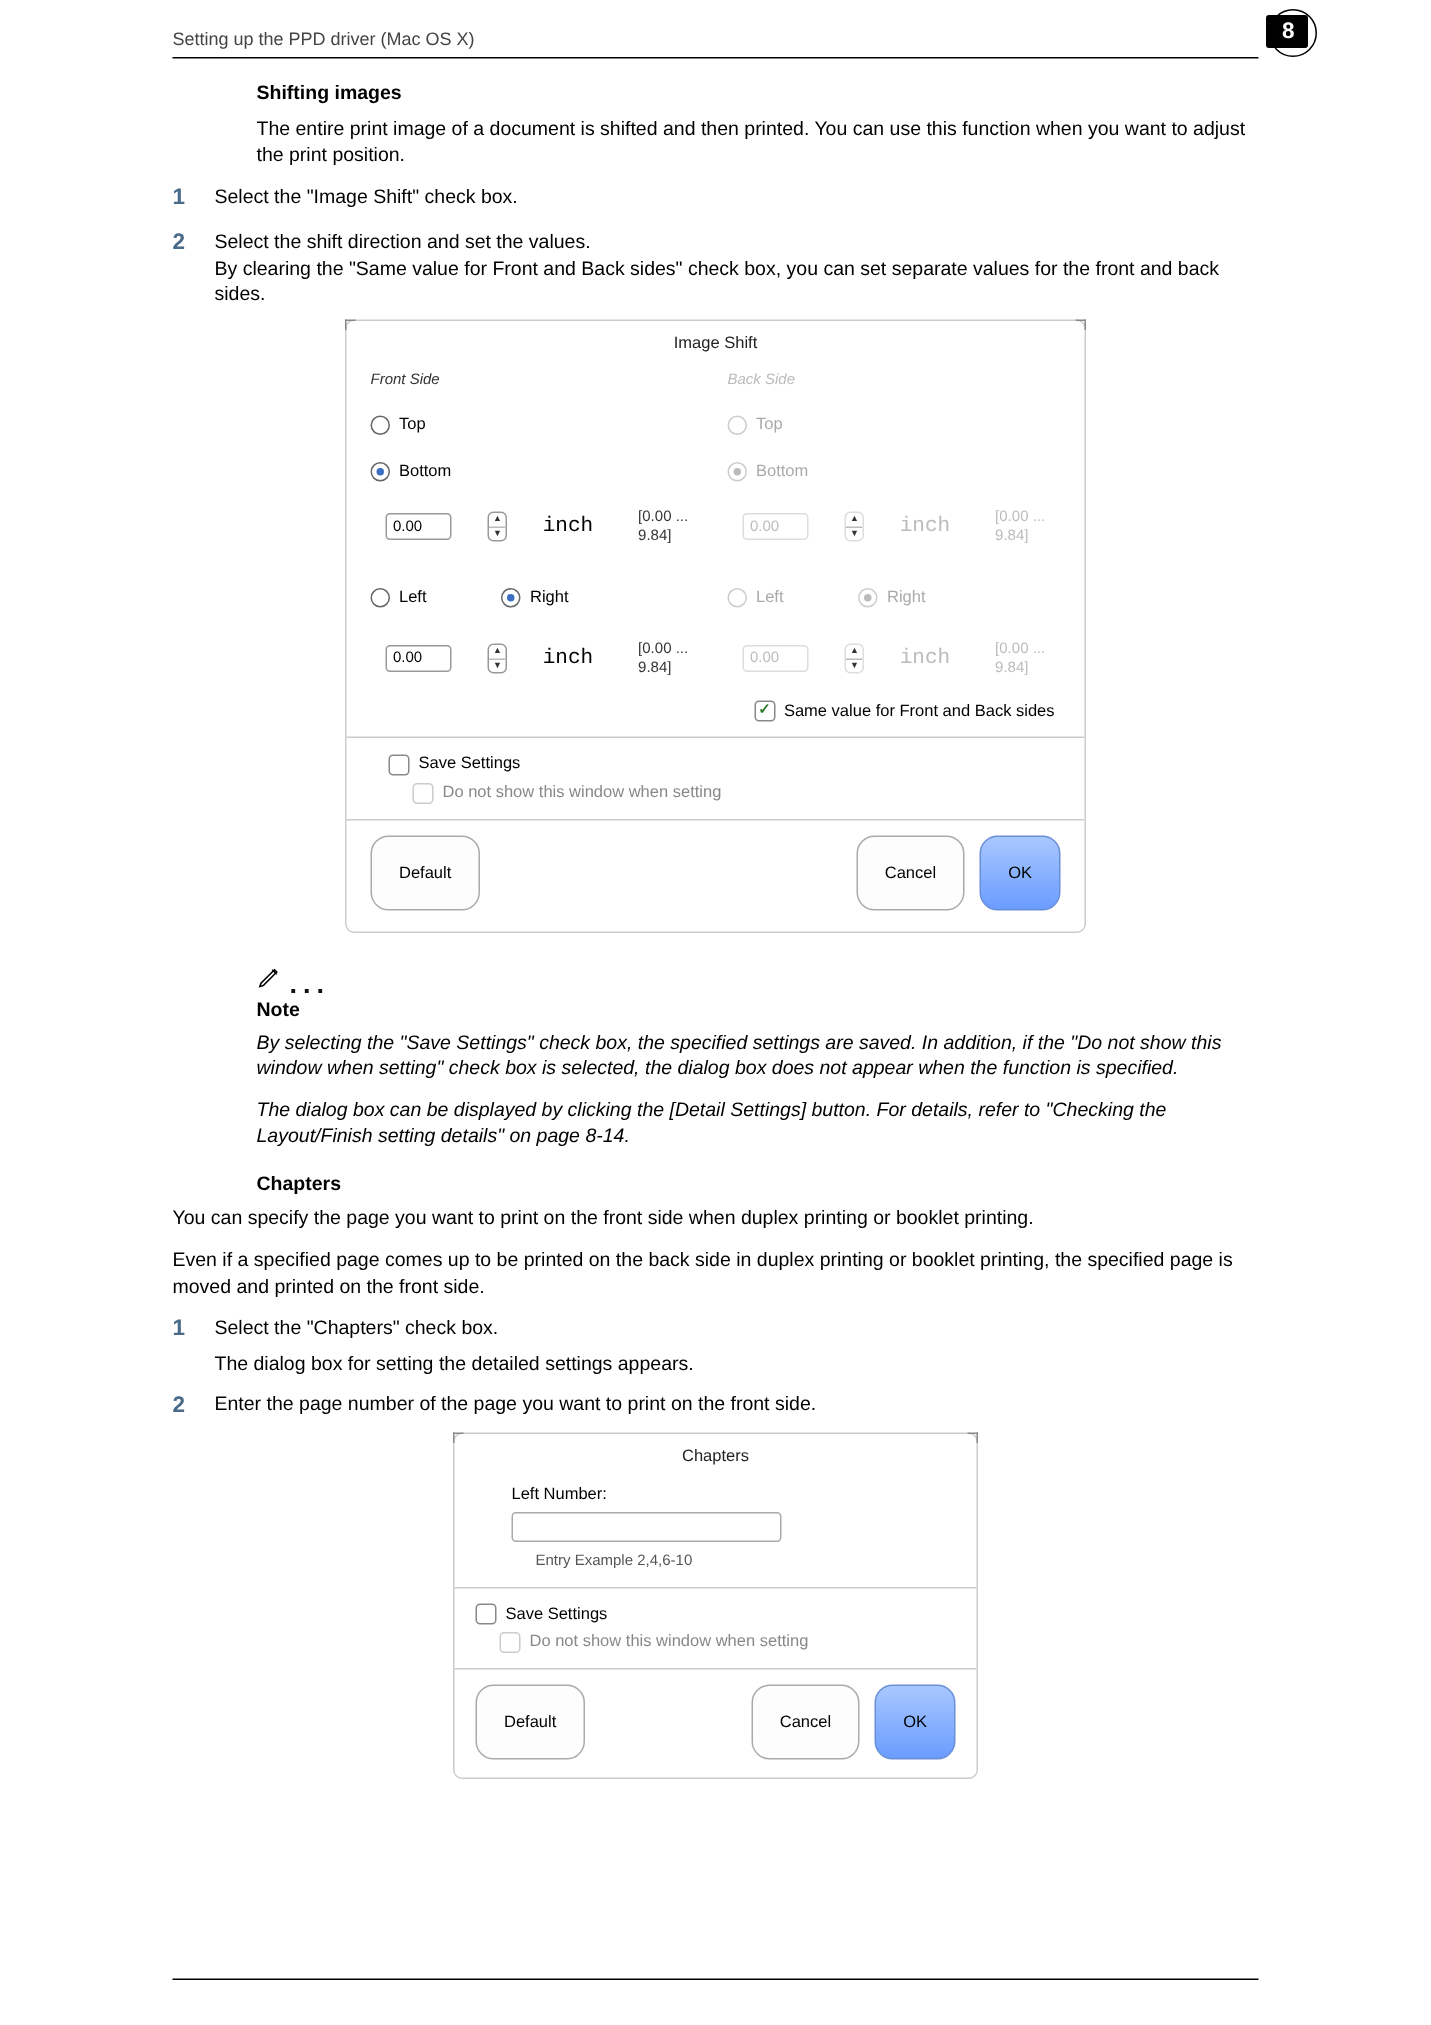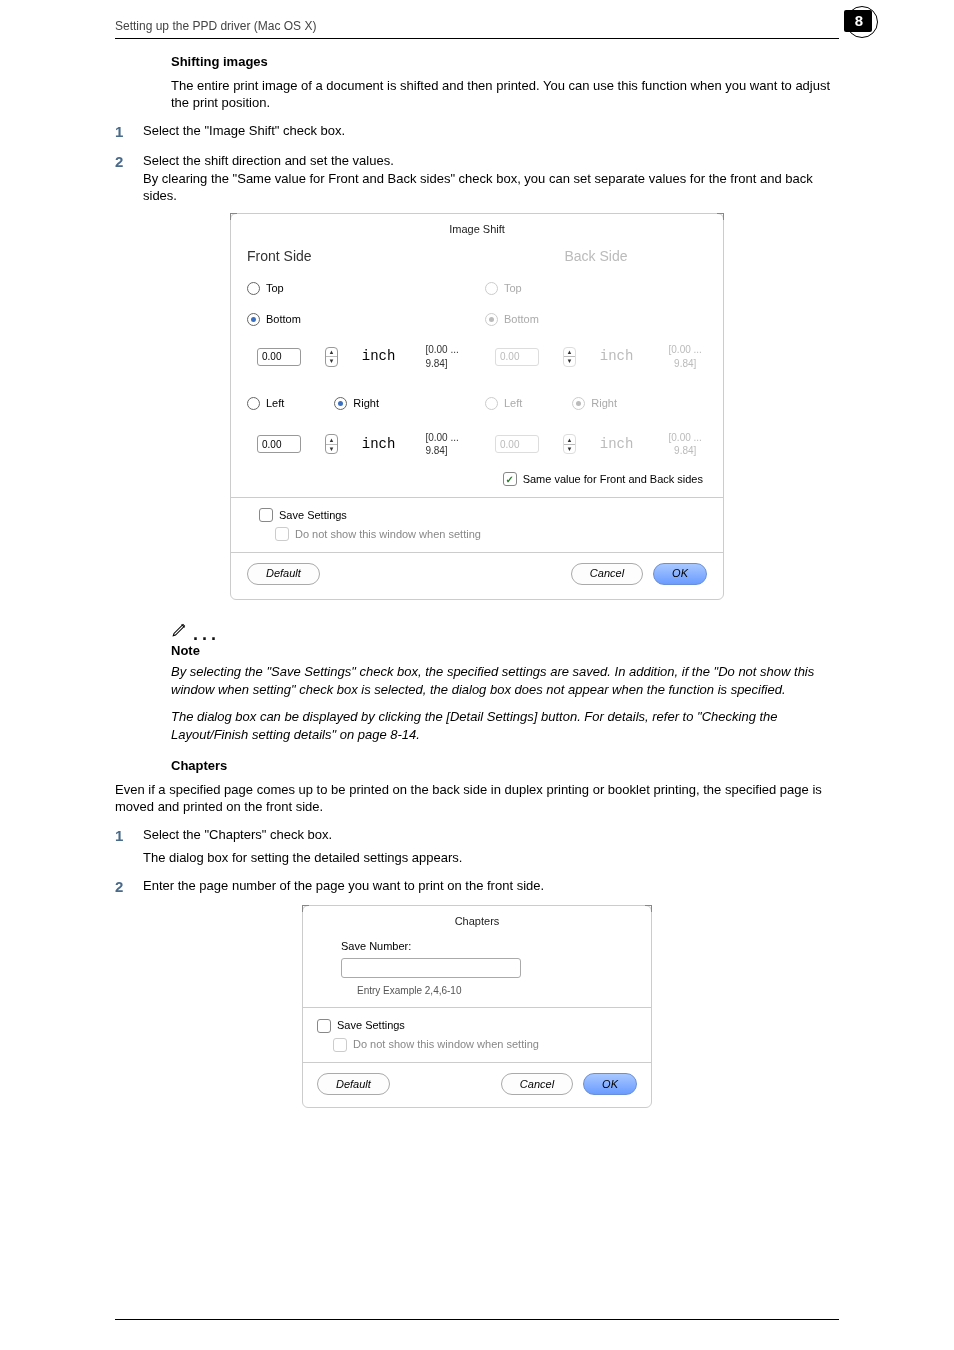--- a/index.html
+++ b/index.html
@@ -153,25 +153,26 @@
   }
   .dlg-corner.tl { left: -1px; top: -1px; border-right: none; border-bottom: none; }
   .dlg-corner.tr { right: -1px; top: -1px; border-left: none; border-bottom: none; }
   .row2 {
     display: flex;
     gap: 16px;
   }
   .col {
     flex: 1;
   }
-  .col.disabled { color: var(--disabled); text-align: center; }
+  .col.disabled { color: var(--disabled); }
   .grp-label {
-    font-size: 14px;
+    font-size: 10px;
     color: #333;
     margin-bottom: 4px;
+    font-style: italic;
   }
   .col.disabled .grp-label { color: #bbb; }
   .radio-line {
     display: flex;
     align-items: center;
     gap: 6px;
     margin: 16px 0;
   }
   .radio {
     width: 11px; height: 11px;
@@ -264,27 +265,26 @@
     display: flex;
     justify-content: space-between;
     align-items: center;
     margin-top: 4px;
   }
   .btn, .btn-primary {
     display: inline-flex;
     align-items: center;
     justify-content: center;
     height: 20px;
-    padding: 0 18px;
+    padding: 14px 18px;
     border: 1px solid #aaa;
     border-radius: 12px;
     font-size: 11px;
     background: #fdfdfd;
     cursor: pointer;
-    font-style: italic;
   }
   .btn-primary {
     background: linear-gradient(#a8c8ff, #6a9cff);
     border-color: #6b8fd6;
     color: #000;
   }
   .btn-group-right {
     display: flex;
     gap: 10px;
   }
@@ -491,20 +491,21 @@
         <path d="M3 21l3-1 12-12-2-2L4 18l-1 3z" fill="none" stroke="#000" stroke-width="1.4"></path>
         <path d="M14 6l4 4" stroke="#000" stroke-width="1.4"></path>
       </svg>
       <span class="dots">...</span>
     </div>
     <div class="note-title">Note</div>
     <div class="note-body">By selecting the "Save Settings" check box, the specified settings are saved. In addition, if the "Do not show this window when setting" check box is selected, the dialog box does not appear when the function is specified.</div>
     <div class="note-body">The dialog box can be displayed by clicking the [Detail Settings] button. For details, refer to "Checking the Layout/Finish setting details" on page 8-14.</div>
 
     <div class="h3 indent1" style="margin-left:56px;">Chapters</div>
+    <div class="para indent1">You can specify the page you want to print on the front side when duplex printing or booklet printing.</div>
     <div class="para indent1">Even if a specified page comes up to be printed on the back side in duplex printing or booklet printing, the specified page is moved and printed on the front side.</div>
 
     <div class="step indent1">
       <div class="step-num">1</div>
       <div class="step-body">
         <div>Select the "Chapters" check box.</div>
         <div style="margin-top:6px;">The dialog box for setting the detailed settings appears.</div>
       </div>
     </div>
 
@@ -512,21 +513,21 @@
       <div class="step-num">2</div>
       <div class="step-body">Enter the page number of the page you want to print on the front side.</div>
     </div>
 
     <div class="dialog chapters">
       <span class="dlg-corner tl"></span>
         <span class="dlg-corner tr"></span>
       <div class="dlg-title">Chapters</div>
 
       <div style="margin-left:24px;">
-        <div class="field-label">Save Number:</div>
+        <div class="field-label">Left Number:</div>
         <div class="text-input"></div>
         <div class="hint">Entry Example 2,4,6-10</div>
       </div>
 
       <hr class="sep">
 
       <div>
         <div class="check-line">
           <span class="chk"></span>
           <span>Save Settings</span>

